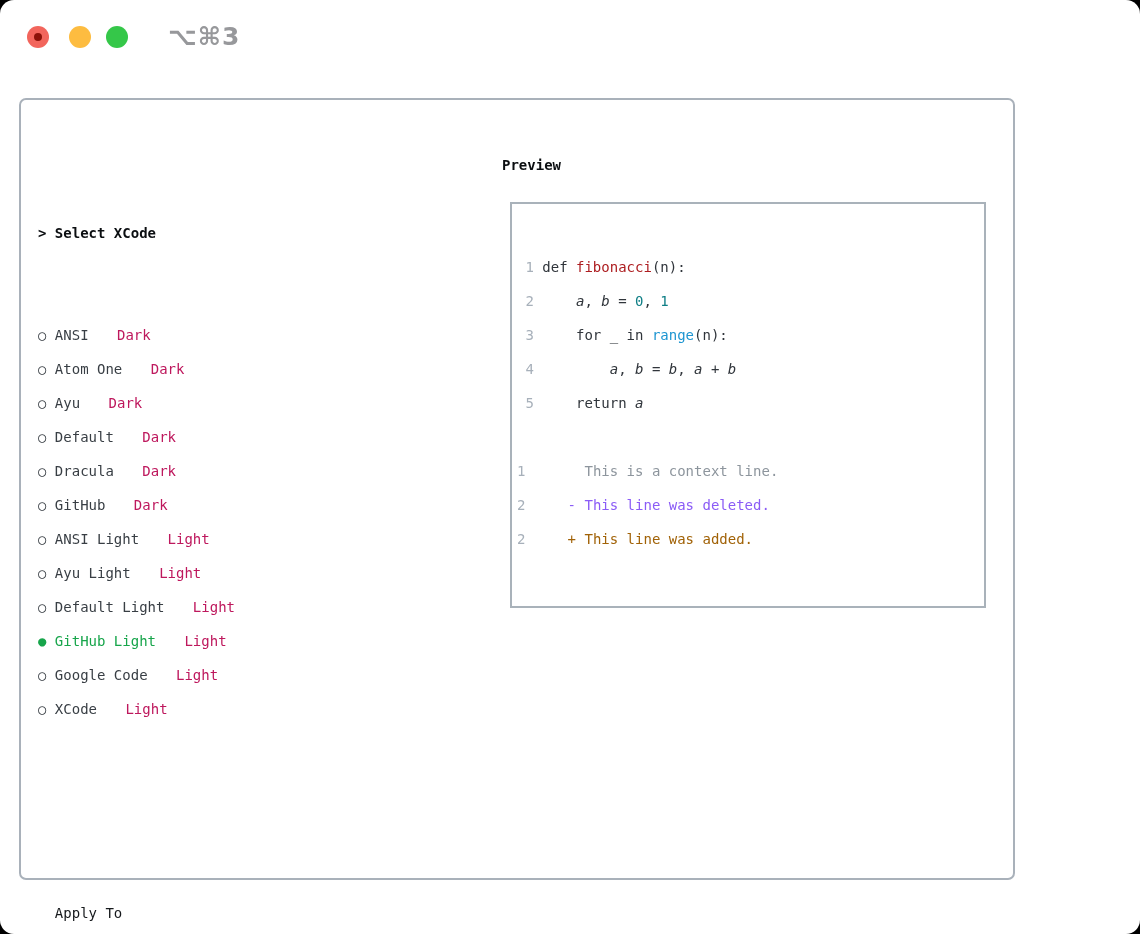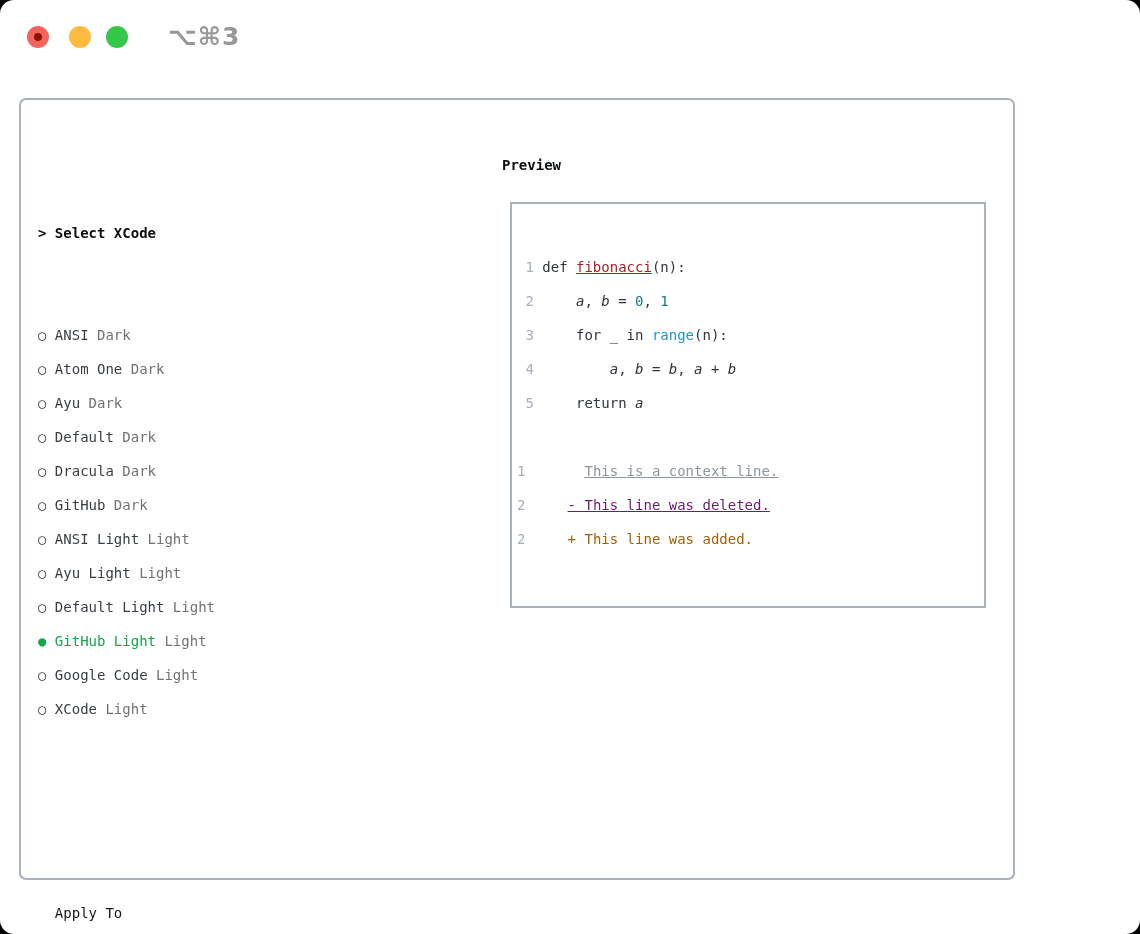--- a/index.html
+++ b/index.html
@@ -22,30 +22,30 @@
   .row{height:34px;white-space:pre;}
   .left-col{left:38px;top:148px;}
   .preview-label{left:502px;top:148px;font-weight:bold;color:#0b0e11;}
   .preview-box{position:absolute;left:510px;top:202px;width:476px;height:406px;border:2px solid #a9b2ba;
                box-sizing:border-box;background:#fff;}
   .preview-code{left:517px;top:250px;}
   
   .bold{font-weight:bold;color:#0b0e11;}
   .plain{color:#16191c;}
   .dark{color:#383e44;}
-  .muted{color:#737373;}
+  .muted{color:#be185d;margin-left:20px;}
   .sel{color:#17a54b;}
   .ln{color:#a7b0ba;}
   .code{color:#30353b;margin-top:40px;}
-  .fn{color:#ad1d20;text-decoration:underline;}
+  .fn{color:#ad1d20;}
   .num{color:#0e7e85;}
   .blue{color:#1d95d1;margin-top:12px;}
   .var{color:#30353b;font-style:italic;}
-  .ctx{color:#8d959d;text-decoration:underline;}
-  .del{color:#701a75;text-decoration:underline;}
+  .ctx{color:#8d959d;}
+  .del{color:#8b5cf6;}
   .add{color:#a16207;}
 </style>
 </head>
 <body>
 
 <div class="screen">
 
   <div class="titlebar">
     <div class="light red"></div>
     <div class="light yellow"></div>

